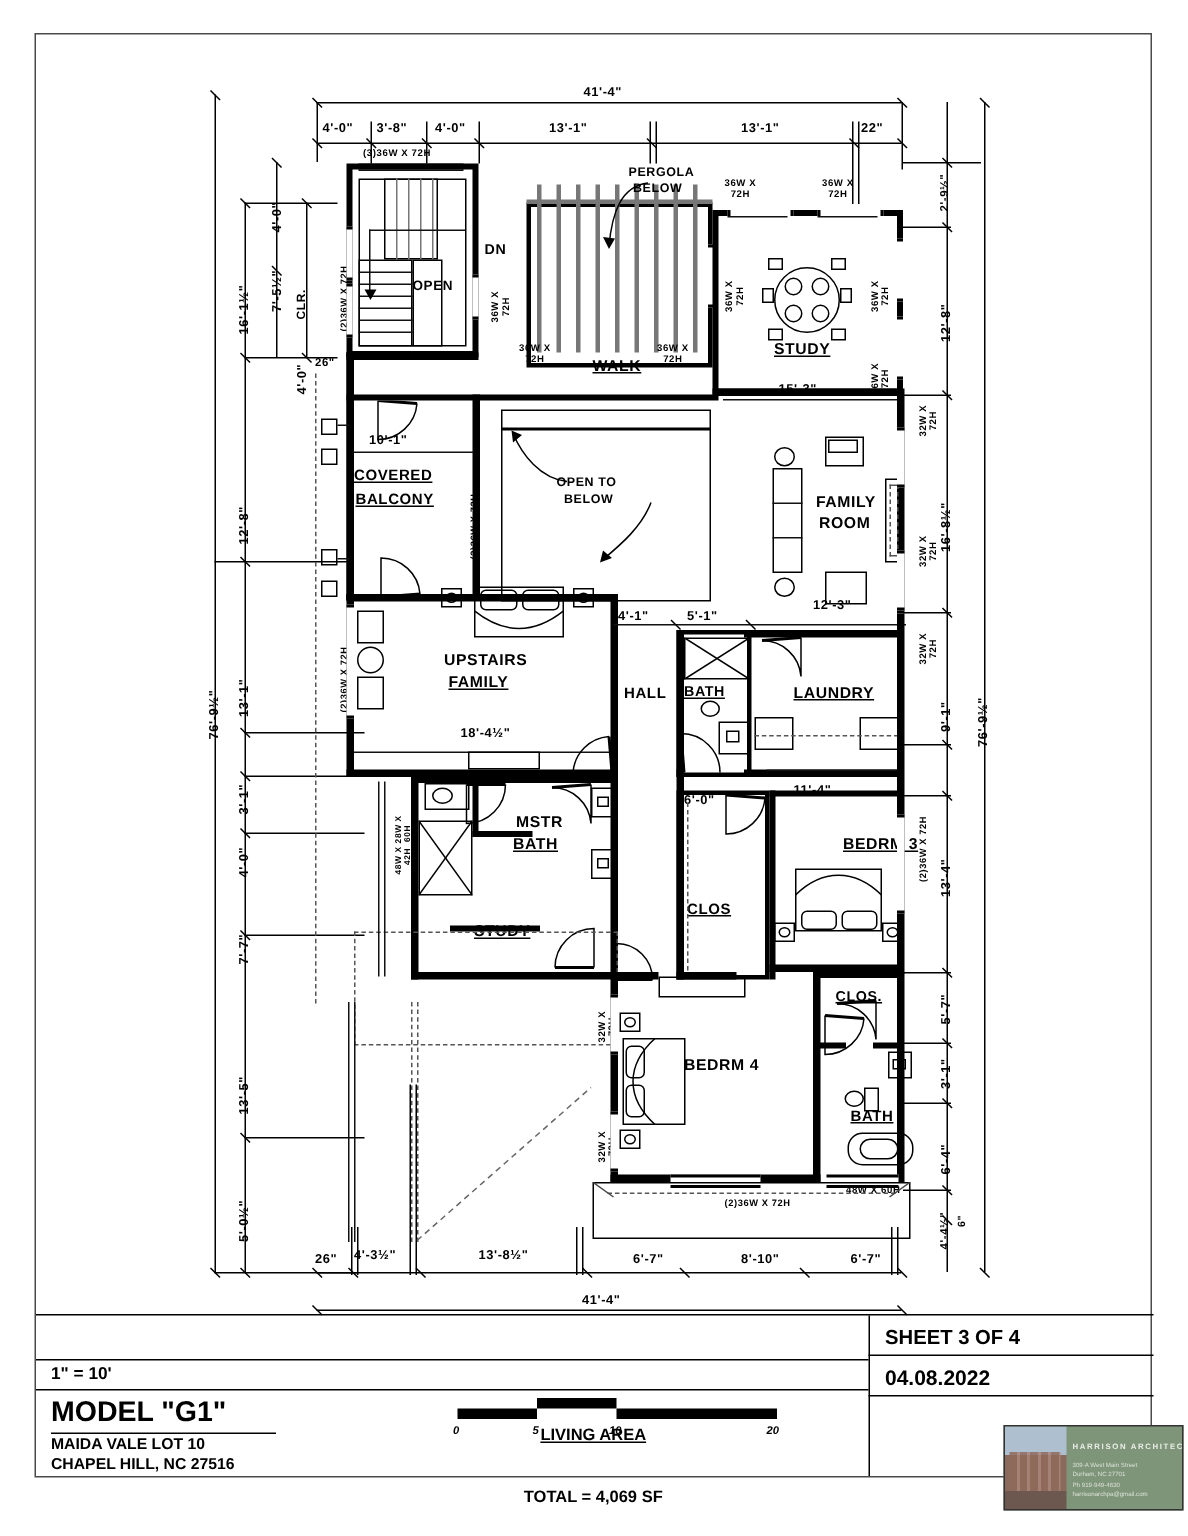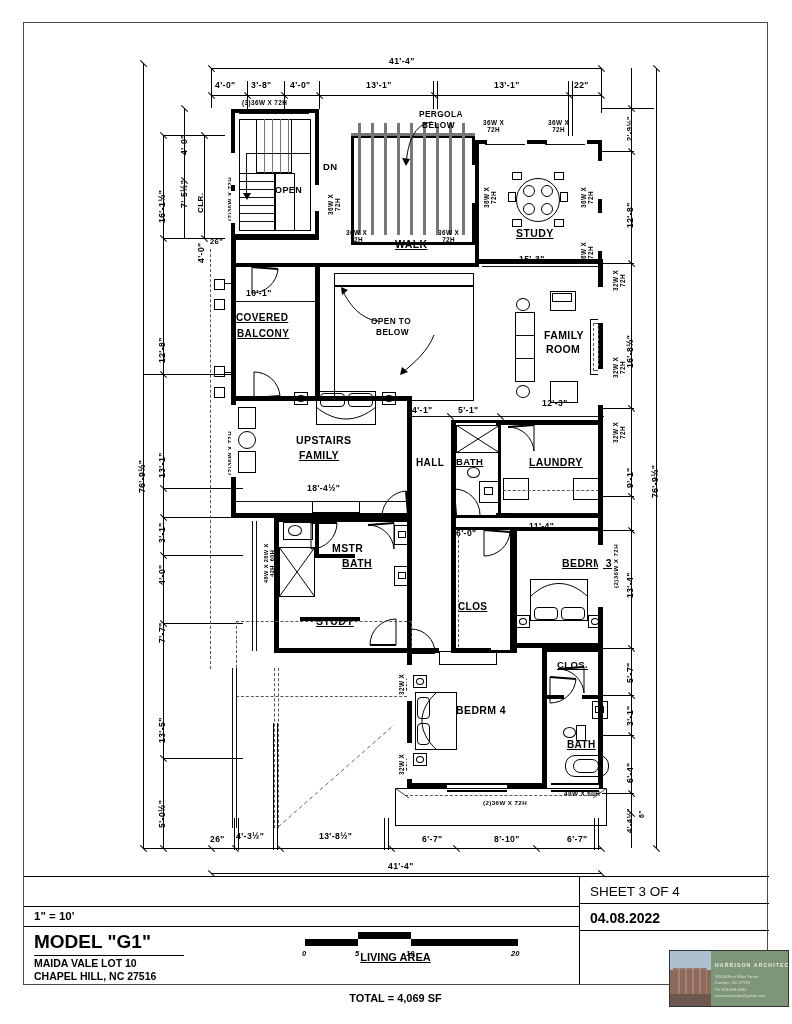--- a/index.html
+++ b/index.html
@@ -38,21 +38,21 @@
   #title{position:absolute;left:0;bottom:0;width:745px;height:108px;
          border-top:1.4px solid #000;box-sizing:border-box;}
   #title .vdiv{position:absolute;top:0;bottom:0;width:1.2px;background:#000;}
   #title .hdiv{position:absolute;height:1.2px;background:#000;}
   .tb-floor{position:absolute;left:10px;top:4px;font-size:21px;font-weight:700;
             letter-spacing:.2px;}
   .tb-scale{position:absolute;left:10px;top:33px;font-size:11.5px;font-weight:700;}
   .tb-model{position:absolute;left:10px;top:54px;font-size:19px;font-weight:700;}
   .tb-lot{position:absolute;left:10px;top:80px;font-size:10.5px;font-weight:700;}
   .tb-city{position:absolute;left:10px;top:93px;font-size:10.5px;font-weight:600;}
-  .tb-sheet{position:absolute;left:566px;top:7px;font-size:13.5px;font-weight:400;}
+  .tb-sheet{position:absolute;left:566px;top:7px;font-size:13.5px;font-weight:700;}
   .tb-date{position:absolute;left:566px;top:33px;font-size:14px;font-weight:700;}
 
   .scalebar{position:absolute;left:281px;top:908px;}
   .sb-seg{position:absolute;height:7px;background:#000;}
   .sb-num{position:absolute;font-size:7.5px;font-weight:700;font-style:italic;}
   .living{position:absolute;left:0;right:0;text-align:center;font-size:11px;
           font-weight:700;line-height:1.22;}
 
   .logo{position:absolute;left:645px;top:927px;width:120px;height:57px;
         background:#7f9579;border:1px solid #333;box-sizing:border-box;overflow:hidden;}
@@ -428,21 +428,21 @@
     <svg style="position:absolute;left:476px;top:400px;width:38px;height:34px;">
       <path d="M34 2 L34 28 A26 26 0 0 0 8 4" stroke="#000" stroke-width="1" fill="none"></path>
       <line x1="34" y1="2" x2="8" y2="4" stroke="#000" stroke-width="2"></line>
     </svg>
     <div class="lbl dim" style="left:505px;top:498px;">11'-4"</div>
     <div class="hair" style="left:487px;top:490px;width:88px;height:1px;"></div>
 
     <div class="wall" style="left:250px;top:495px;width:5px;height:135px;"></div>
     <div class="wall" style="left:250px;top:495px;width:138px;height:4px;"></div>
     <div class="wall" style="left:250px;top:625px;width:138px;height:5px;"></div>
-    <div class="lbl rm2" style="left:308px;top:519px;">MSTR</div>
+    <div class="lbl rm2" style="left:320px;top:519px;">MSTR</div>
     <div class="lbl rm" style="left:318px;top:534px;">BATH</div>
     <div class="thin" style="left:259px;top:499px;width:30px;height:18px;"></div>
     <div class="thin" style="left:264px;top:502px;width:14px;height:11px;border-radius:50%;"></div>
     <div class="thin" style="left:255px;top:524px;width:36px;height:50px;"></div>
     <svg style="position:absolute;left:255px;top:524px;width:36px;height:50px;">
       <line x1="0" y1="0" x2="36" y2="50" stroke="#000" stroke-width="1"></line>
       <line x1="36" y1="0" x2="0" y2="50" stroke="#000" stroke-width="1"></line>
     </svg>
     <div class="thin" style="left:370px;top:502px;width:18px;height:20px;"></div>
     <div class="thin" style="left:374px;top:508px;width:8px;height:7px;"></div>

